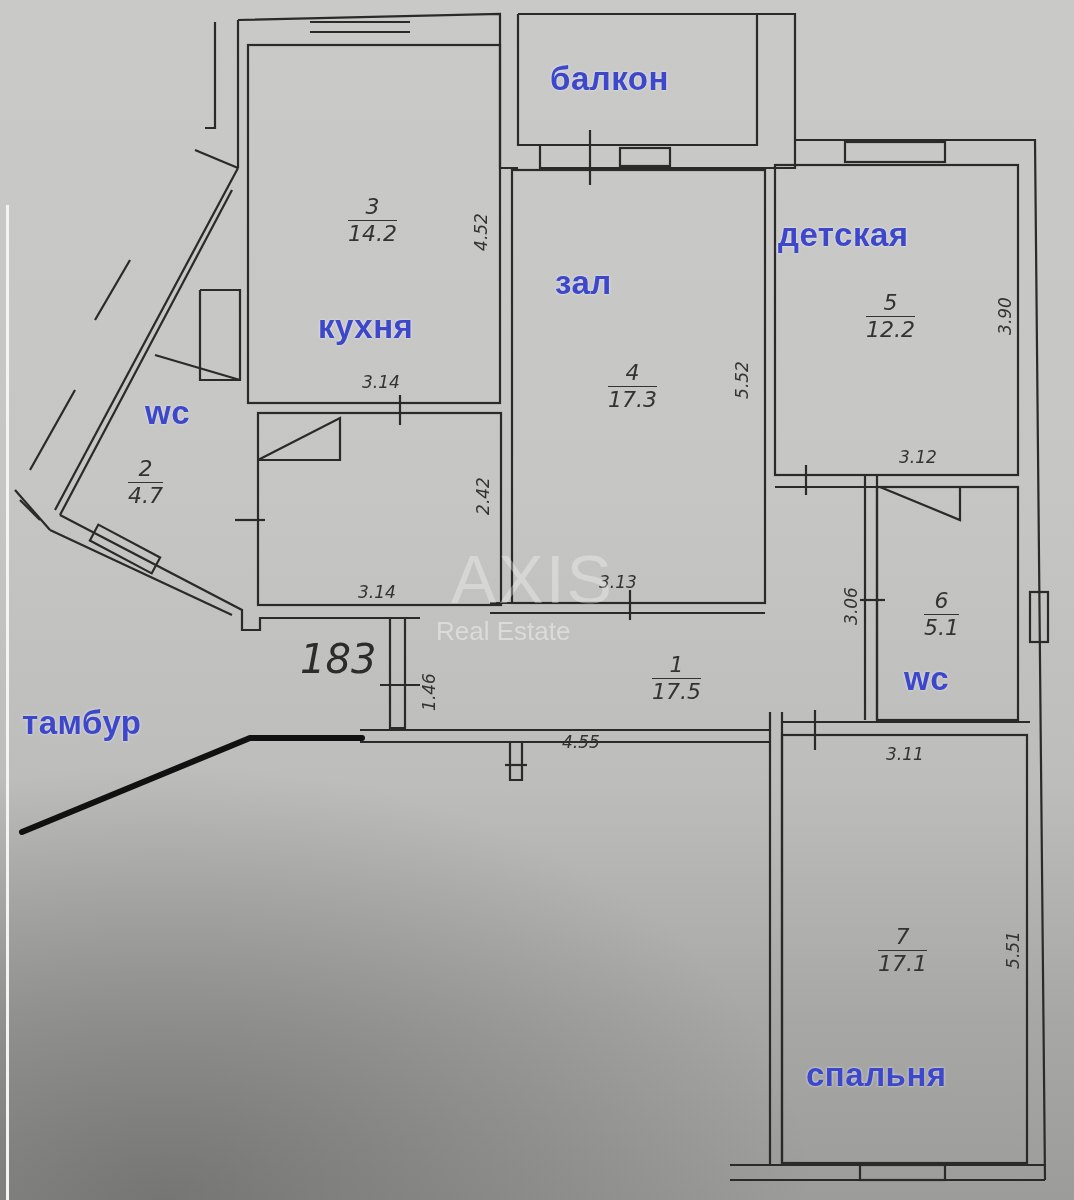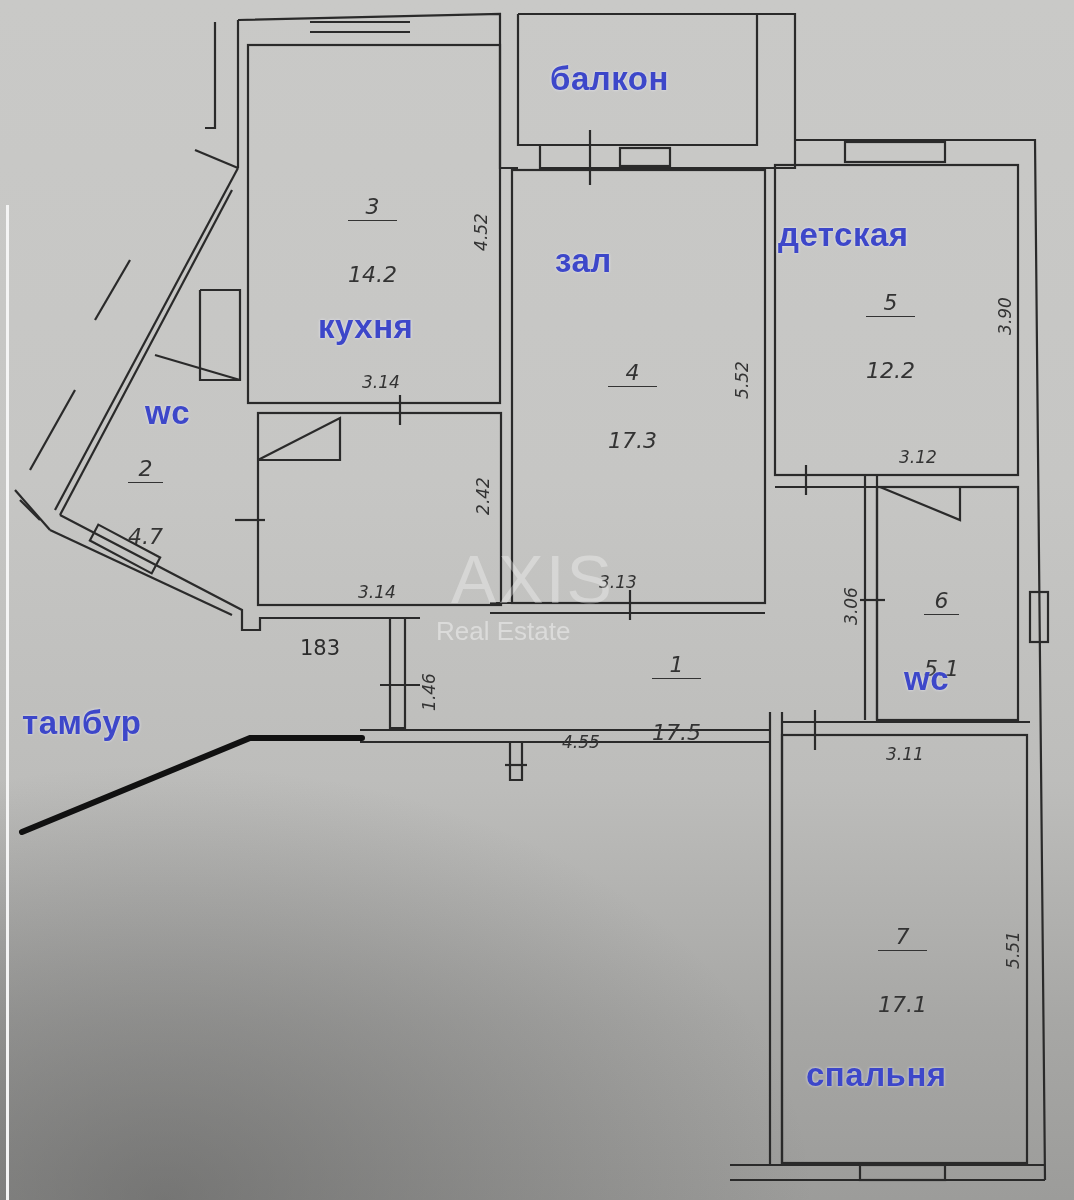--- a/index.html
+++ b/index.html
@@ -8,24 +8,24 @@
     font-family:"Liberation Sans",sans-serif;}
   .shade{position:absolute;left:0;top:760px;width:820px;height:440px;
     background:radial-gradient(ellipse at 20% 100%,rgba(70,70,70,.45),rgba(0,0,0,0) 70%);pointer-events:none;}
   .edge{position:absolute;left:6px;top:205px;width:3px;height:995px;background:#f4f4f4;}
   svg.plan{position:absolute;left:0;top:0;}
   .lbl{position:absolute;color:#3d47c9;font-weight:bold;font-size:33px;letter-spacing:.5px;
     text-shadow:0 0 3px rgba(240,240,255,.85);white-space:nowrap;margin-top:24px;}
   .num{position:absolute;font-family:"DejaVu Sans",sans-serif;color:#333;font-size:22px;
     font-style:italic;text-align:center;line-height:1;}
   .num .n{display:block;border-bottom:1.5px solid #333;padding:0 10px 2px;}
-  .num .a{display:block;padding-top:2px;margin-top:41px;}
+  .num .a{display:block;padding-top:2px;}
   .dim{position:absolute;font-family:"DejaVu Sans",sans-serif;color:#333;font-size:17px;font-style:italic;white-space:nowrap;}
   .v{transform:rotate(-90deg);transform-origin:center;}
-  .big{position:absolute;font-family:"DejaVu Sans",sans-serif;color:#2c2c2c;font-size:21px;}
+  .big{position:absolute;font-family:"DejaVu Sans",sans-serif;color:#2c2c2c;font-size:40px;font-style:italic;}
   .wm1{position:absolute;left:436px;top:540px;font-size:68px;font-weight:normal;color:rgba(255,255,255,.32);letter-spacing:2px;margin-left:15px;}
   .wm2{position:absolute;left:436px;top:616px;font-size:26px;color:rgba(255,255,255,.42);}
 </style>
 </head>
 <body>
 
 <div class="shade"></div>
 <div class="edge"></div>
 
 <svg class="plan" width="1074" height="1200" fill="none" stroke="#2a2a2a" stroke-width="2.2">
@@ -143,18 +143,18 @@
 <div class="dim v" style="left:410px;top:682px">1.46</div>
 <div class="dim" style="left:886px;top:744px">3.11</div>
 <div class="dim v" style="left:994px;top:940px">5.51</div>
 <div class="big" style="left:300px;top:636px">183</div>
 
 <div class="wm1">AXIS</div>
 <div class="wm2">Real Estate</div>
 
 <div class="lbl" style="left:550px;top:36px">балкон</div>
 <div class="lbl" style="left:778px;top:192px">детская</div>
-<div class="lbl" style="left:555px;top:218px">зал</div>
+<div class="lbl" style="left:555px;top:240px">зал</div>
 <div class="lbl" style="left:318px;top:284px">кухня</div>
 <div class="lbl" style="left:145px;top:370px">wc</div>
 <div class="lbl" style="left:904px;top:636px">wc</div>
 <div class="lbl" style="left:22px;top:680px">тамбур</div>
 <div class="lbl" style="left:806px;top:1032px">спальня</div>
 
 </body></html>

